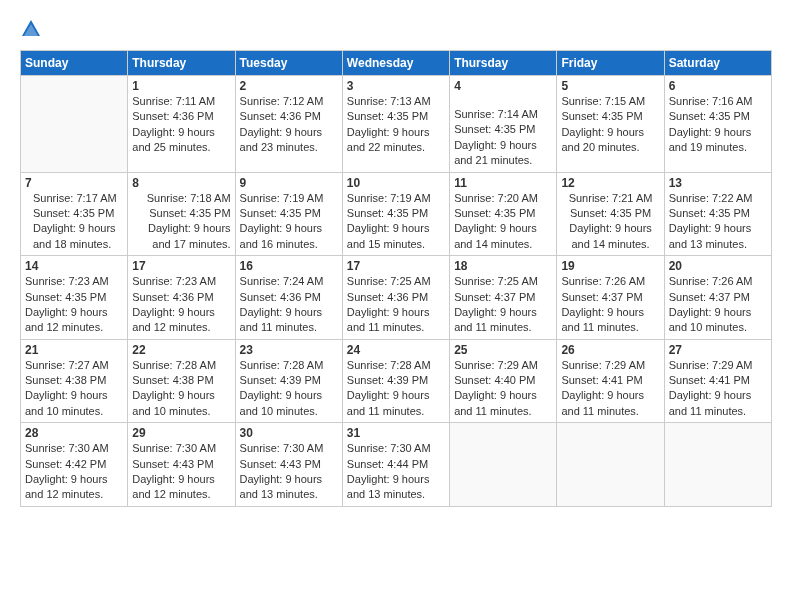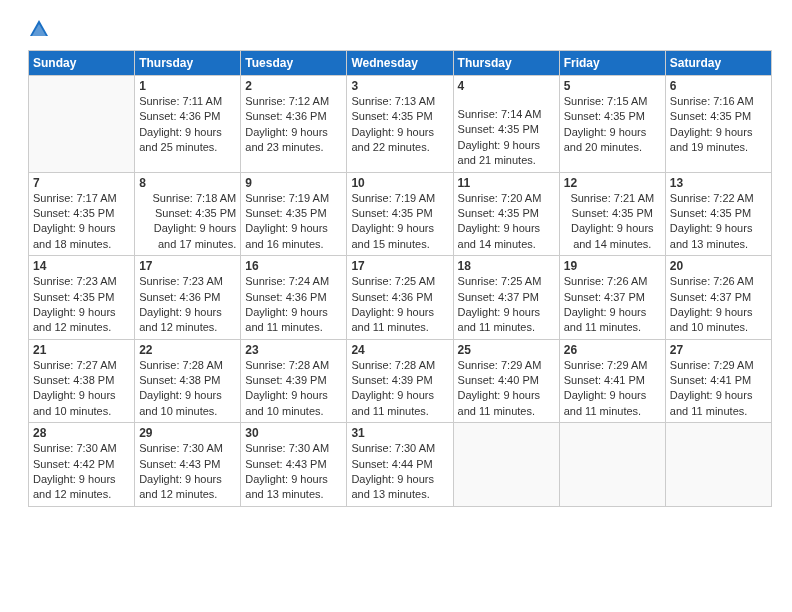--- a/index.html
+++ b/index.html
@@ -6,21 +6,21 @@
     body {
       width: 792px;
       height: 612px;
       background: #fff;
       font-family: Arial, sans-serif;
       overflow: hidden;
     }
     .page {
       width: 792px;
       height: 496px;
-      padding: 16px 20px 10px 28px;
+      padding: 16px 20px 10px 20px;
     }
     .header {
       display: flex;
       justify-content: space-between;
       align-items: flex-start;
       margin-bottom: 10px;
     }
     .logo {
       display: flex;
       align-items: center;
@@ -172,21 +172,21 @@
             <span class="day-num">6</span>
             <div class="cell-info" style="white-space: pre-line;">Sunrise: 7:16 AM
 Sunset: 4:35 PM
 Daylight: 9 hours
 and 19 minutes.</div>
           </td>
         </tr>
         <tr>
           <td>
             <span class="day-num">7</span>
-            <div class="cell-info" style="white-space: pre-line;">Sunrise: 7:17 AM
+            <div class="cell-info" style="white-space: pre-line; margin-left: 8px;">Sunrise: 7:17 AM
 Sunset: 4:35 PM
 Daylight: 9 hours
 and 18 minutes.</div>
           </td>
           <td>
             <span class="day-num">8</span>
             <div class="cell-info" style="white-space: pre-line; text-align: right;">Sunrise: 7:18 AM
 Sunset: 4:35 PM
 Daylight: 9 hours
 and 17 minutes.</div>

